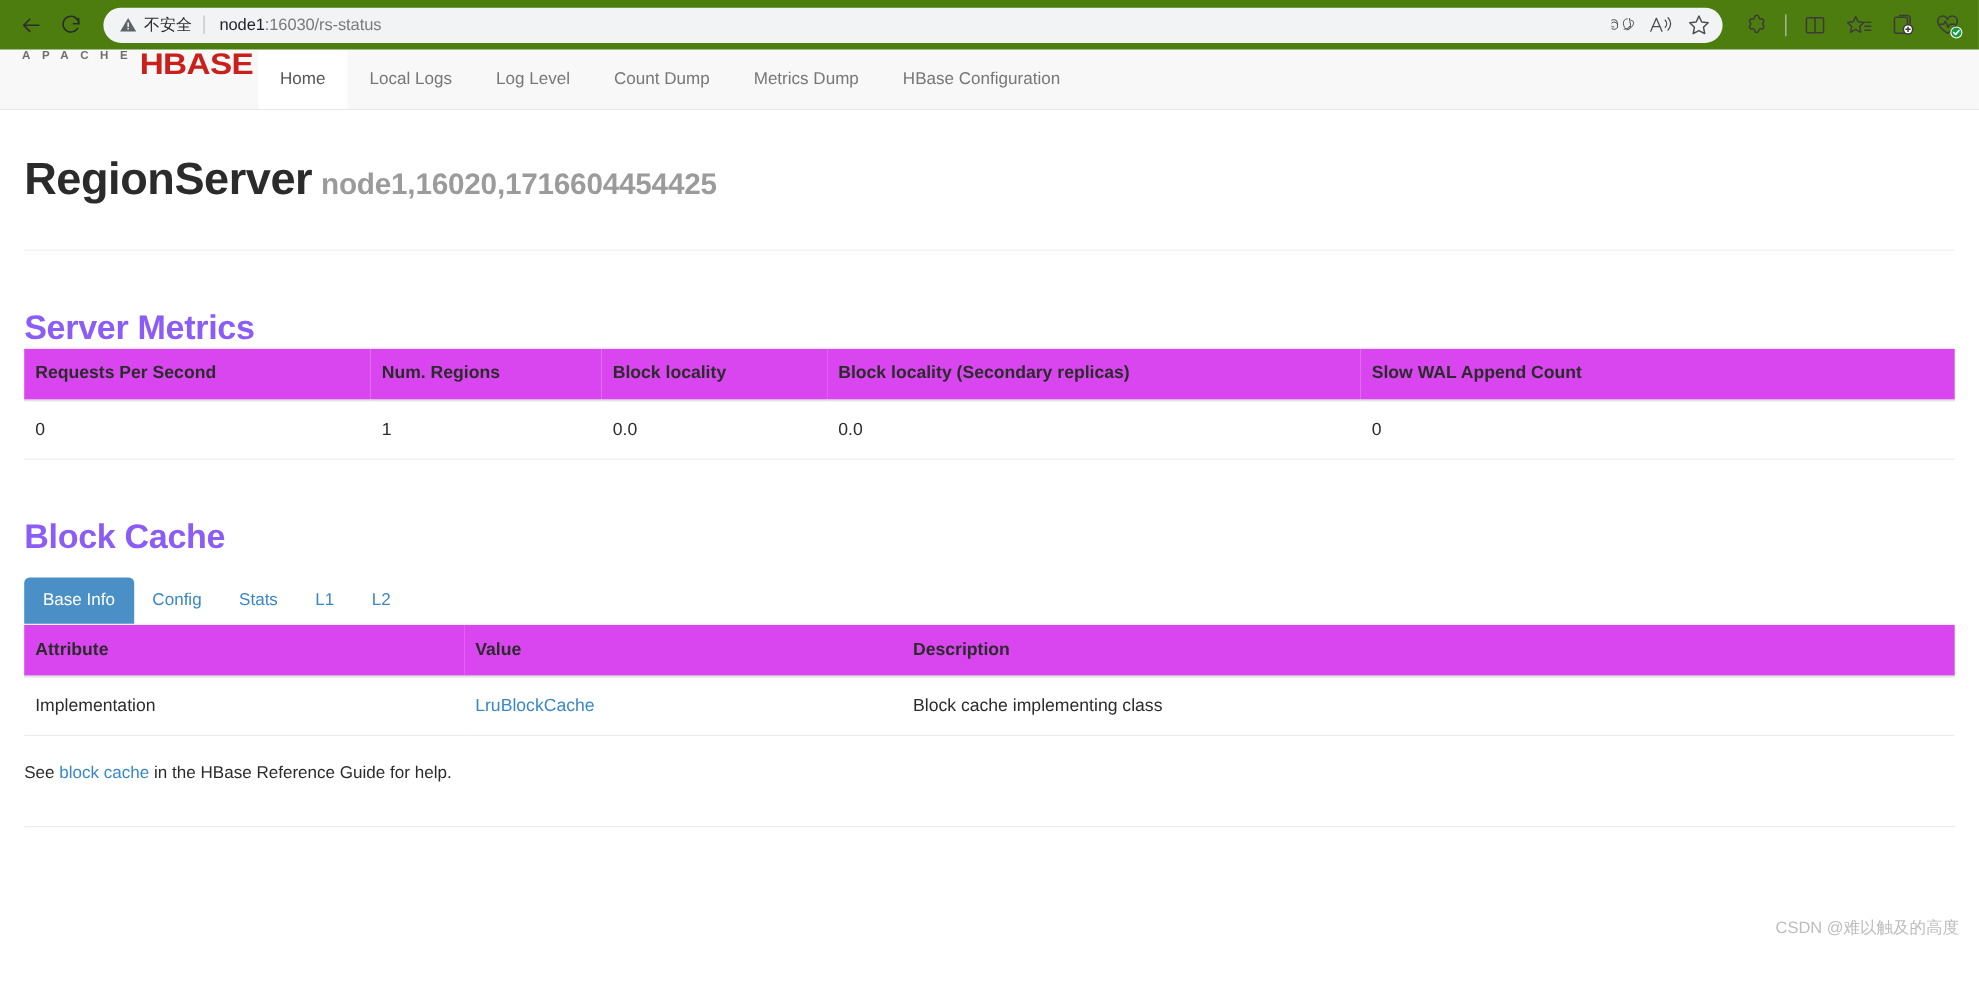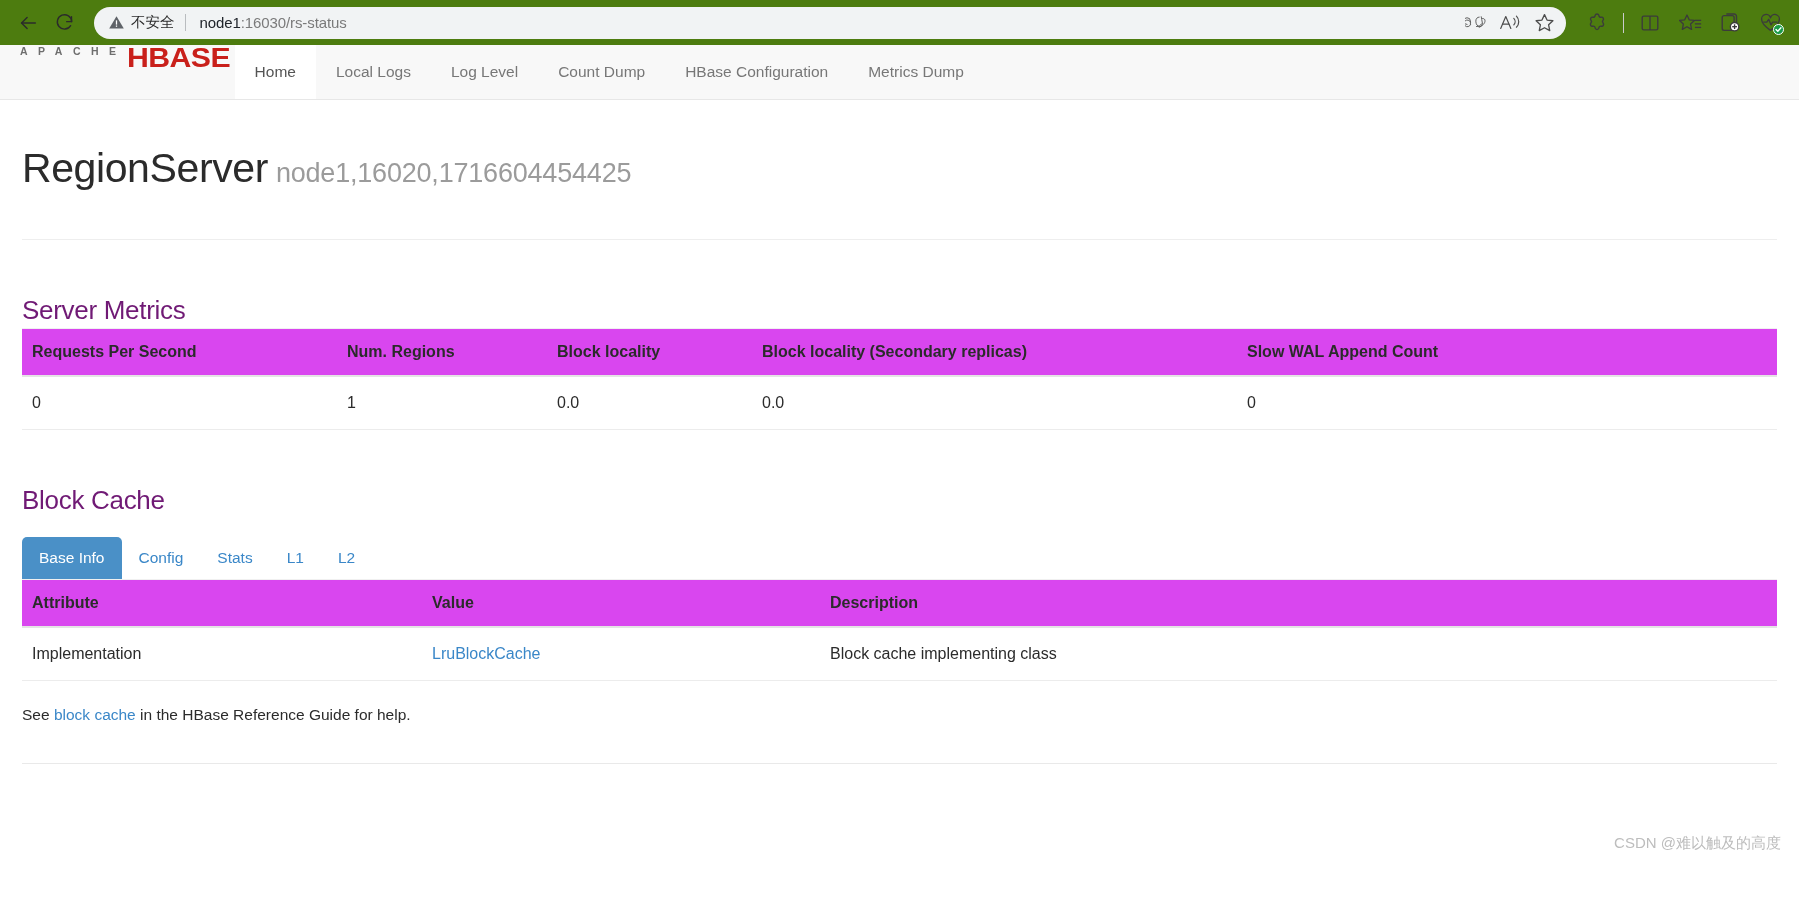--- a/index.html
+++ b/index.html
@@ -155,42 +155,42 @@
   
   .page {
     padding: 0 22px;
     height: 809px;
     position: relative;
   }
   .page-inner { padding-top: 36px; }
 
   h1.rs-title {
     font-size: 41px;
-    font-weight: normal;
+    font-weight: bold;
     color: #2b2b2b;
     margin: 0;
-    line-height: 64px;
+    line-height: 52px;
     letter-spacing: -0.4px;
   }
   h1.rs-title .rs-small {
     font-size: 27px;
     color: #9b9b9b;
     letter-spacing: -0.2px;
     margin-left: 8px;
   }
   .hr-light {
     border: 0;
     border-top: 1px solid #eeeeee;
     margin: 34px 0 0 0;
   }
 
   h2.section-title {
-    font-size: 26px;
-    font-weight: normal;
-    color: #701a75;
+    font-size: 31px;
+    font-weight: bold;
+    color: #8b5cf6;
     margin: 52px 0 0 0;
     line-height: 36px;
     letter-spacing: -0.3px;
   }
 
   
   .tabs {
     display: flex;
     align-items: flex-start;
     margin-top: 19px;
@@ -374,22 +374,22 @@
 <div class="hb-navbar">
   <div class="hb-brand">
     <div class="brand-apache">APACHE</div>
     <div class="brand-hbase">HBASE</div>
   </div>
   <div class="hb-nav-items">
     <a class="hb-nav-item active">Home</a>
     <a class="hb-nav-item">Local Logs</a>
     <a class="hb-nav-item">Log Level</a>
     <a class="hb-nav-item">Count Dump</a>
+    <a class="hb-nav-item">Metrics Dump</a>
     <a class="hb-nav-item">HBase Configuration</a>
-    <a class="hb-nav-item">Metrics Dump</a>
   </div>
 </div>
 
 <div class="page">
   <div class="page-inner">
 
     <h1 class="rs-title">
       <span>RegionServer</span><span class="rs-small">node1,16020,1716604454425</span>
     </h1>
     <hr class="hr-light">

